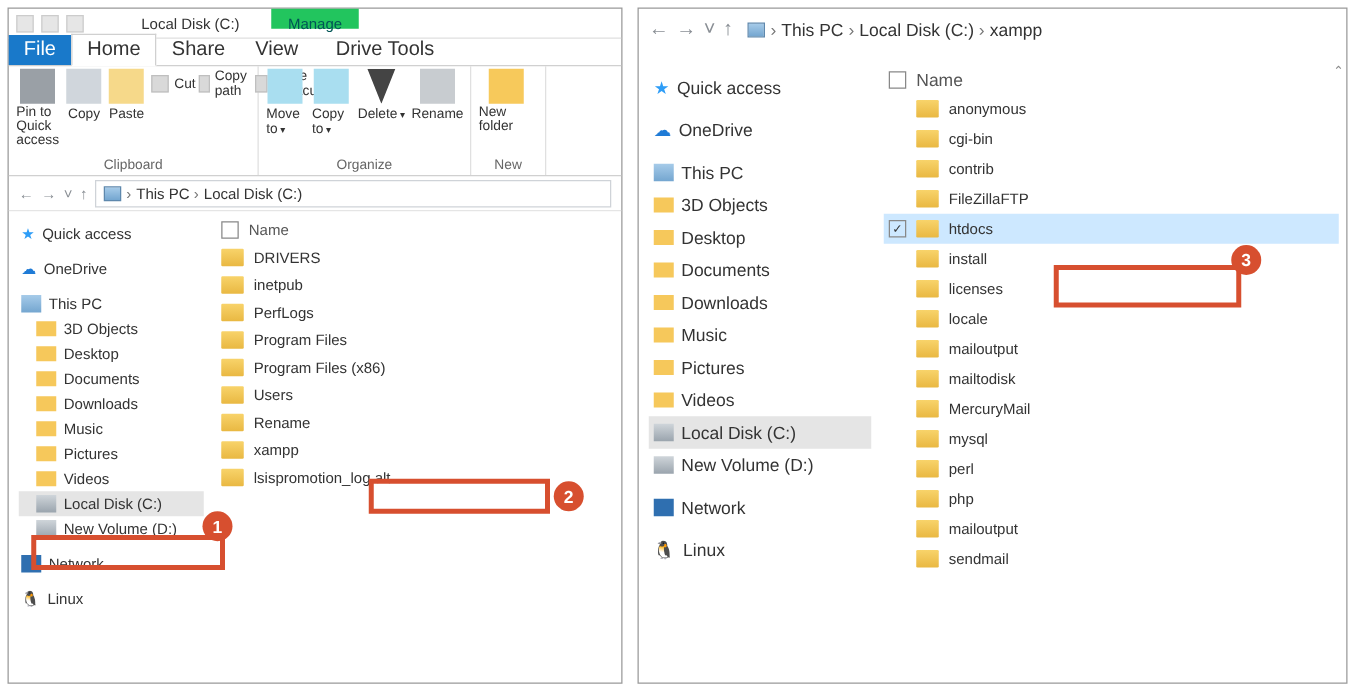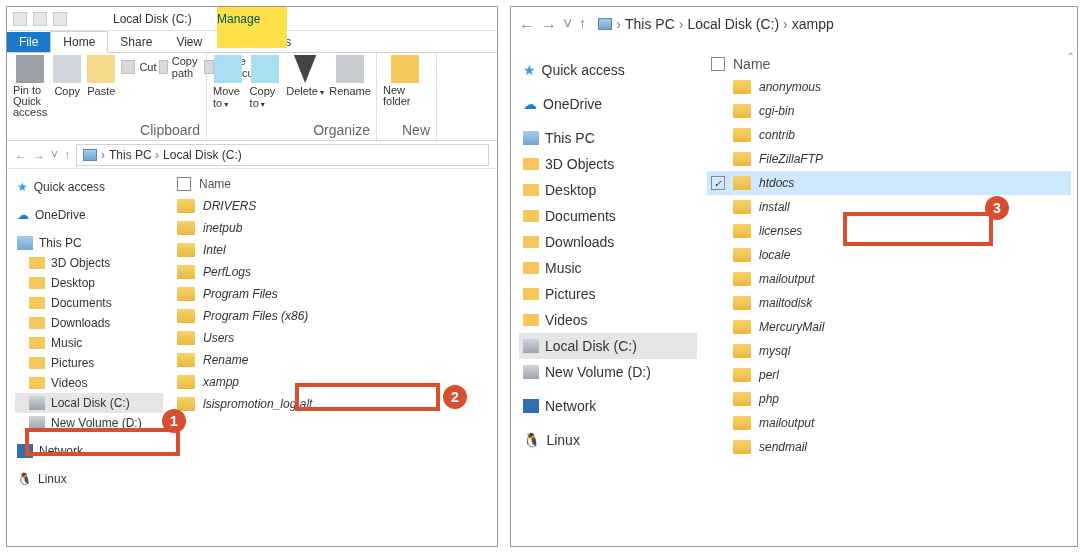--- a/index.html
+++ b/index.html
@@ -7,32 +7,32 @@
   .stage { width: 1072px; height: 543px; display: flex; gap: 12px; position: relative; }
   .window { border: 1px solid #999; background: #fff; display: flex; flex-direction: column; position: relative; }
   .window-left { width: 492px; height: 541px; }
   .window-right { width: 568px; height: 541px; }
 
   
   .titlebar { display: flex; align-items: center; height: 24px; border-bottom: 1px solid #e0e0e0; font-size: 12px; }
   .tb-icons { display: flex; gap: 6px; padding: 0 6px; }
   .tb-ic { width: 14px; height: 14px; background: #e6e6e6; border: 1px solid #ccc; }
   .tb-title { padding-left: 40px; }
-  .manage-tab { position: absolute; left: 210px; top: 0; width: 70px; height: 41px; background: #fde047; color: #3c6; line-height: 24px; font-size: 12px; color: #055; }
-
-  
-  .tabs { display: flex; align-items: flex-end; height: 22px; font-size: 12px; border-bottom: 1px solid #d0d0d0; }
+  .manage-tab { position: absolute; left: 210px; top: 0; width: 70px; height: 16px; background: #22c55e; color: #3c6; text-align: center; line-height: 24px; font-size: 12px; color: #055; }
+
+  
+  .tabs { display: flex; align-items: flex-end; height: 22px; font-size: 16px; border-bottom: 1px solid #d0d0d0; }
   .tab { padding: 3px 12px; color: #333; cursor: default; }
   .tab.file { background: #1979ca; color: #fff; }
   .tab.active { border: 1px solid #d0d0d0; border-bottom: 1px solid #fff; margin-bottom: -1px; background: #fff; }
 
   
   .ribbon { display: flex; height: 88px; border-bottom: 1px solid #d0d0d0; }
   .rgrp { display: flex; flex-direction: column; justify-content: space-between; border-right: 1px solid #e0e0e0; padding: 2px 6px 0 6px; }
-  .rgrp-lbl { font-size: 14px; text-align: right; color: #666; padding-bottom: 2px; }
+  .rgrp-lbl { font-size: 11px; text-align: center; color: #666; padding-bottom: 2px; }
   .rrow { display: flex; align-items: flex-start; gap: 6px; }
   .rbtn { display: flex; flex-direction: column; align-items: center; font-size: 11px; color: #333; width: 44px; }
   .rbtn .big { width: 28px; height: 28px; margin-bottom: 2px; }
   .mini-list { display: flex; gap: 2px; font-size: 11px; }
   .mini-list div { display: flex; align-items: center; gap: 4px; }
   .mini-ic { width: 14px; height: 14px; background: #d9d9d9; border: 1px solid #bfbfbf; }
   .caret { font-size: 8px; padding-left: 2px; }
 
   
   .ic-pin { background: #9aa0a6; }
@@ -65,21 +65,21 @@
   .ic-cloud { color: #1f7bd6; }
   .ic-pc { background: linear-gradient(#a6cbe9,#74a6d0); }
   .ic-drv { background: linear-gradient(#cfd5da,#9aa4ad); }
   .ic-net { background: #2f6fb0; }
   .ic-linux { color: #000; }
   .ic-folder-sm { width:16px; height:12px; background:#f6c85b; display:inline-block; flex-shrink:0; }
 
   .filepane { flex: 1; padding: 4px 6px; overflow: hidden; position: relative; }
   .col-head { display: flex; align-items: center; color: #555; font-size: 12px; height: 22px; gap: 8px; padding-left: 4px; }
   .chk { width: 14px; height: 14px; border: 1px solid #888; display: inline-flex; align-items: center; justify-content: center; font-size: 10px; }
-  .row { display: flex; align-items: center; gap: 8px; height: 22px; padding-left: 4px; font-style: italic; }
+  .row { display: flex; align-items: center; gap: 8px; height: 22px; padding-left: 4px; }
   .row.sel { background: #cde8ff; }
   .rlbl { font-size: 12px; }
   .ic-folder { width: 18px; height: 14px; background: linear-gradient(#f8d36a,#e9b842); border-radius: 1px; display:inline-block; flex-shrink:0; }
 
   
   .window-right .navpane { width: 190px; }
   .window-right .np-item { padding: 5px 4px; font-size: 14px; }
   .window-right .col-head, .window-right .row { font-size: 14px; }
   .window-right .row { height: 24px; }
   .window-right .addrbar { height: 34px; font-size: 14px; border-bottom: none; margin-bottom: 8px;}
@@ -272,24 +272,20 @@
             <div class="row">
               <span class="ic-folder"></span>
               <span class="rlbl">DRIVERS</span>
             </div>
             <div class="row">
               <span class="ic-folder"></span>
               <span class="rlbl">inetpub</span>
             </div>
             <div class="row">
               <span class="ic-folder"></span>
-              <span class="rlbl">Intel</span>
-            </div>
-            <div class="row">
-              <span class="ic-folder"></span>
               <span class="rlbl">PerfLogs</span>
             </div>
             <div class="row">
               <span class="ic-folder"></span>
               <span class="rlbl">Program Files</span>
             </div>
             <div class="row">
               <span class="ic-folder"></span>
               <span class="rlbl">Program Files (x86)</span>
             </div>

